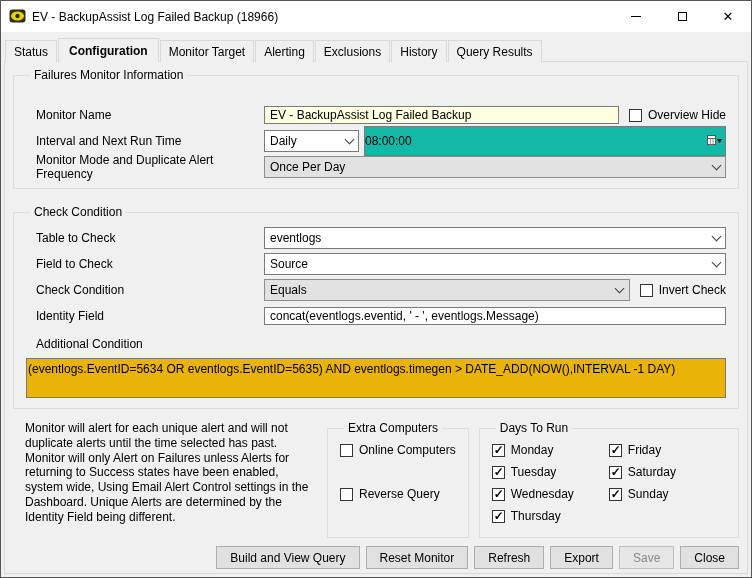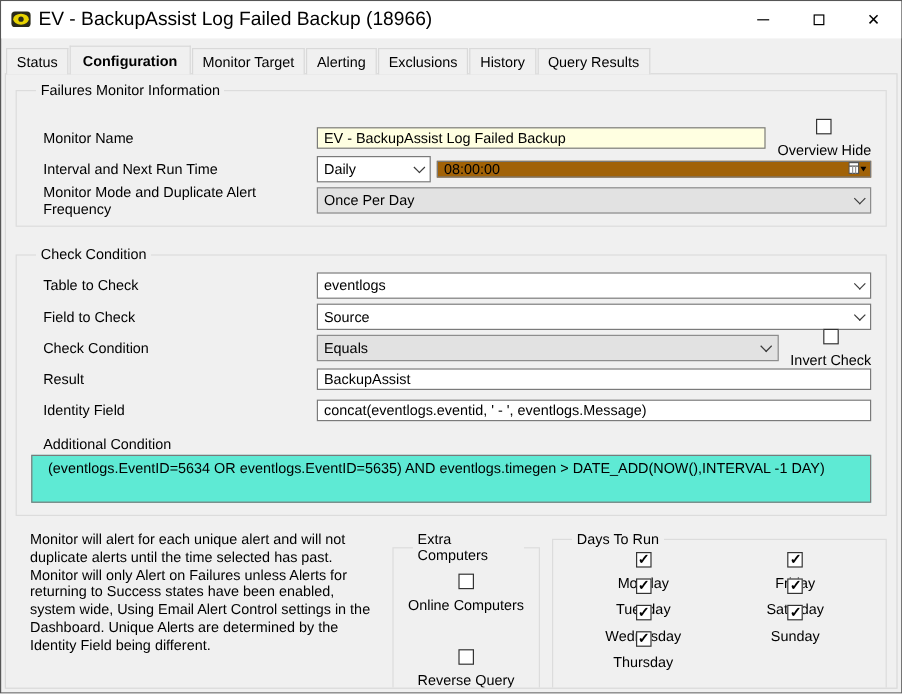--- a/index.html
+++ b/index.html
@@ -15,21 +15,21 @@
     border: 1px solid #565656;
     background: #f0f0f0;
     display: flex; flex-direction: column;
   }
   
   .titlebar {
     height: 31px; background: #fff;
     display: flex; align-items: center; flex-shrink: 0;
   }
   .app-icon { width: 17px; height: 17px; margin: 0 6px 0 8px; flex-shrink: 0; }
-  .titlebar .title { font-size: 16px; white-space: nowrap; }
+  .titlebar .title { font-size: 12px; white-space: nowrap; }
   .win-controls { margin-left: auto; display: flex; height: 100%; }
   .win-btn { width: 46px; height: 100%; display: flex; align-items: center; justify-content: center; cursor: default; }
   .glyph-min { width: 10px; height: 1px; background: #000; display: block; }
   .glyph-max { width: 9px; height: 9px; border: 1px solid #000; display: block; }
   .glyph-close { font-size: 13px; line-height: 1; }
   
   .tabstrip { display: flex; align-items: flex-end; padding: 5px 2px 0 4px; position: relative; z-index: 2; }
   .tab {
     padding: 4px 8px 3px 8px;
     border: 1px solid #d9d9d9; border-bottom: none;
@@ -82,44 +82,44 @@
     cursor: default;
   }
   .combo.gray { background: #e2e2e2; border-color: #8d8d8d; }
   .chev { margin-left: auto; width: 18px; flex-shrink: 0; display: flex; align-items: center; justify-content: center; }
   .chev::before {
     content: ""; display: block; width: 6px; height: 6px;
     border-right: 1px solid #3c3c3c; border-bottom: 1px solid #3c3c3c;
     transform: rotate(45deg); margin-top: -3px;
   }
   .timefield {
-    height: 14px; flex: 1;
-    border: 1px solid #7a7a7a; background: #a16207;
+    height: 30px; flex: 1;
+    border: 1px solid #7a7a7a; background: #14b8a6;
     display: flex; align-items: center;
-    padding-left: 5px; overflow: hidden;
+    padding-left: 0; overflow: hidden;
   }
   .timefield .val { flex: 1; }
   .picker-btn { width: 22px; height: 100%; display: flex; align-items: center; justify-content: center; flex-shrink: 0; cursor: default; }
   
-  .cb { display: flex; align-items: center; gap: 6px; white-space: nowrap; cursor: default; flex-direction: column; }
+  .cb { display: flex; align-items: center; gap: 6px; white-space: nowrap; cursor: default; }
   .cbbox {
     width: 13px; height: 13px;
     border: 1px solid #333; background: #fff;
     position: relative; flex-shrink: 0;
   }
   .cbbox[data-checked="true"]::after {
     content: "\2713";
     position: absolute; left: 1px; top: -2px;
     font-size: 12px; font-weight: bold; color: #000;
   }
   
   .textarea {
-    border: 1px solid #7a7a7a; background: #5eead4;
+    border: 1px solid #7a7a7a; background: #eab308;
     min-height: 40px;
-    padding: 3px 13px; margin-top: 2px;
+    padding: 3px 1px; margin-top: 7px;
     line-height: 1.25; cursor: text;
   }
   .info-text { width: 304px; line-height: 1.23; padding: 2px 0 0 12px; }
   
   .bottom-zone { display: flex; margin-top: 10px; gap: 10px; align-items: stretch; }
   .extra-fs { width: 118px; flex-shrink: 0; }
   .extra-fs .cb { margin-top: 8px; }
   .extra-fs .cb + .cb { margin-top: 30px; }
   .days-fs { flex: 1; }
   .days-grid {
@@ -247,26 +247,20 @@
         <span class="combo gray">
           <span>Equals</span>
           <span class="chev"></span>
         </span>
         <span class="cb" style="margin-left:10px;">
           <span class="cbbox" data-checked="false"></span>
           <span>Invert Check</span>
         </span>
       </div>
 
-      <div class="row">
-        <span class="lbl indent">Result</span>
-        <span class="input">
-            <span>BackupAssist</span>
-          </span>
-      </div>
 
       <div class="row">
         <span class="lbl indent">Identity Field</span>
         <span class="input">
             <span>concat(eventlogs.eventid, ' - ', eventlogs.Message)</span>
           </span>
       </div>
 
       <div style="margin-top:10px;">
         <div class="indent">Additional Condition</div>

